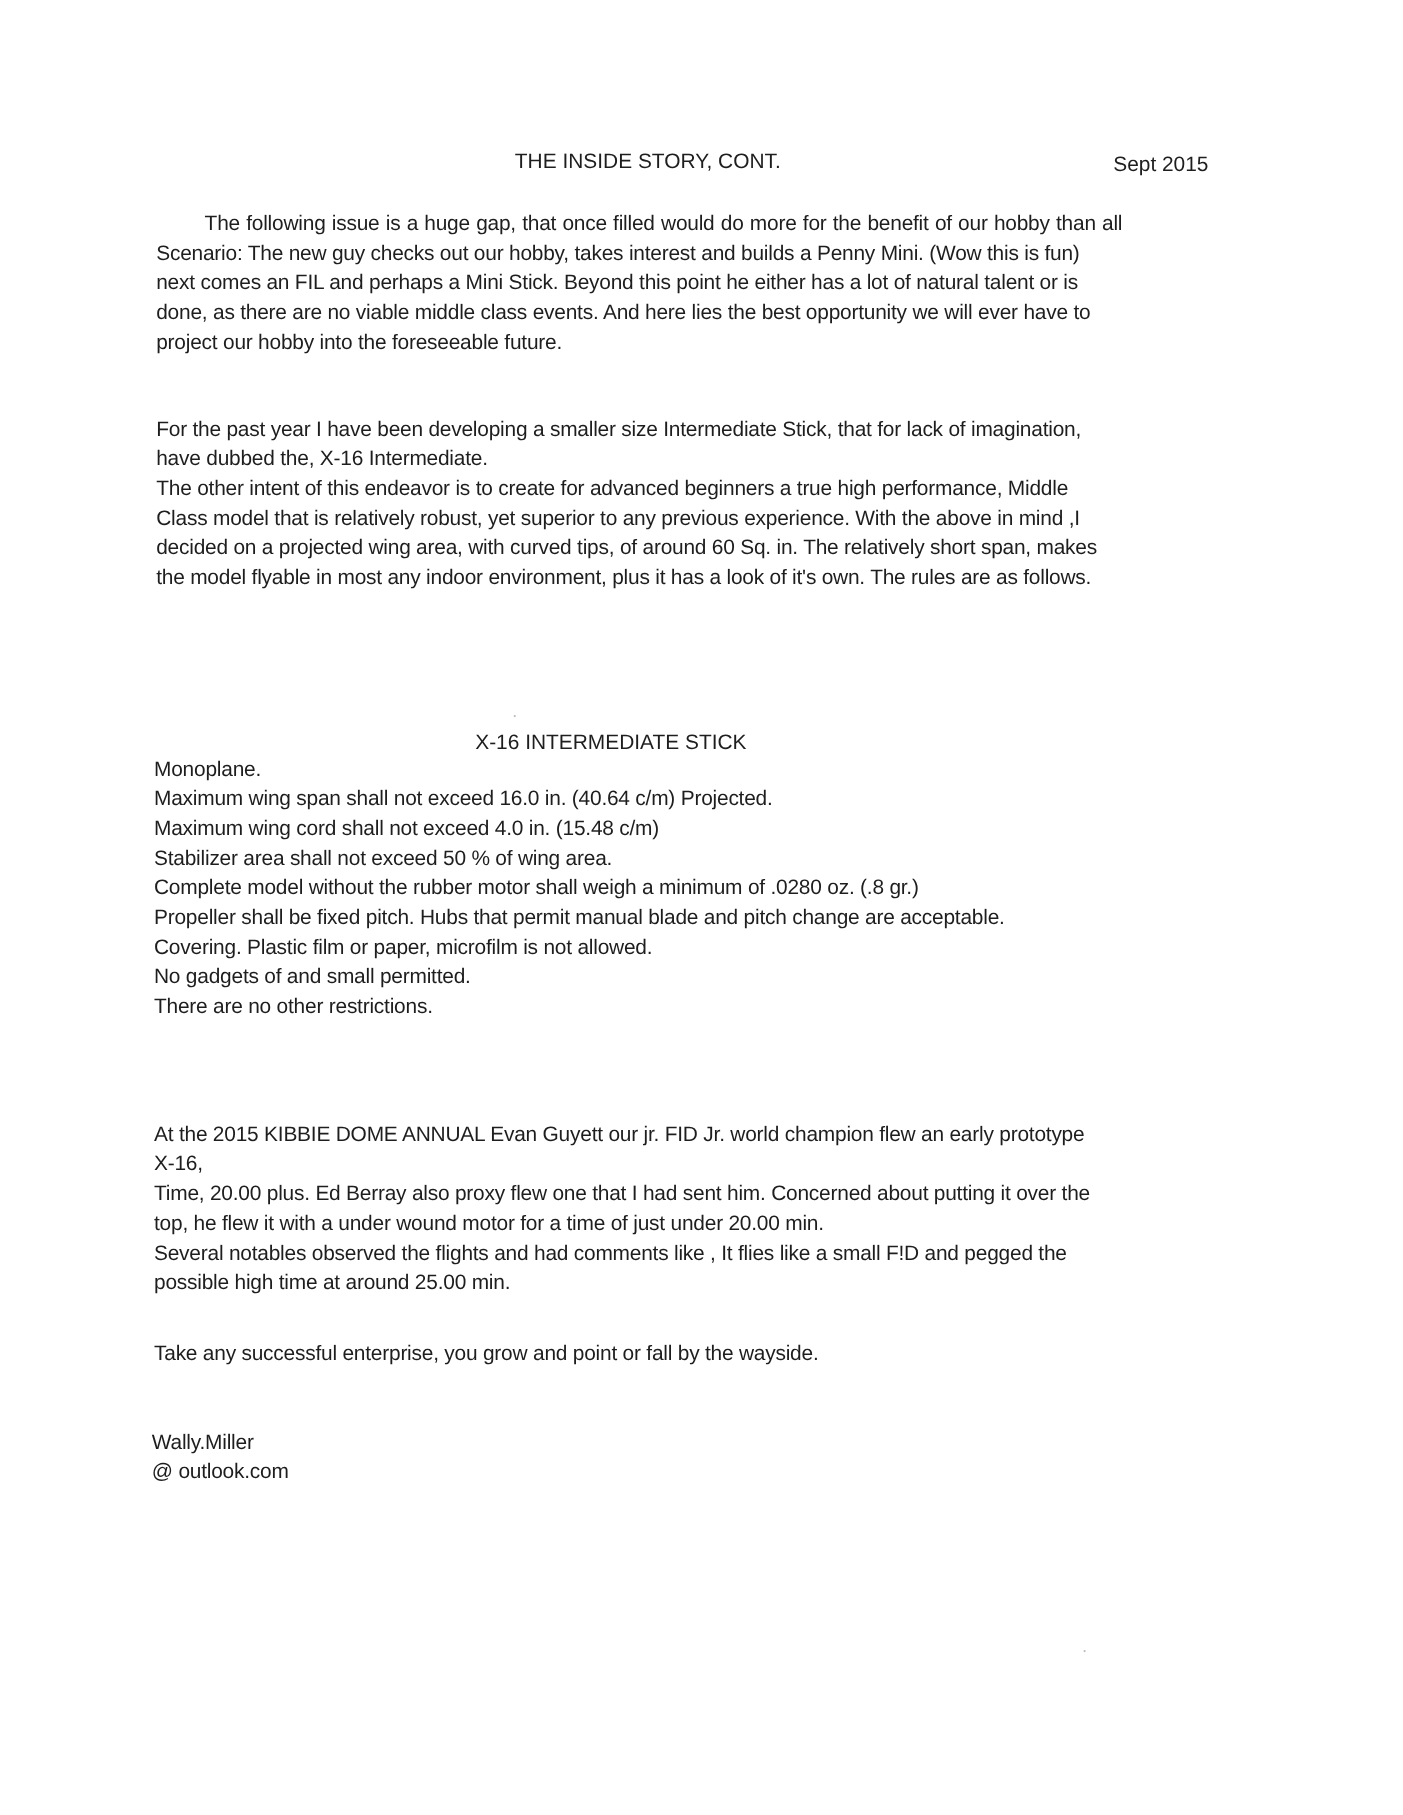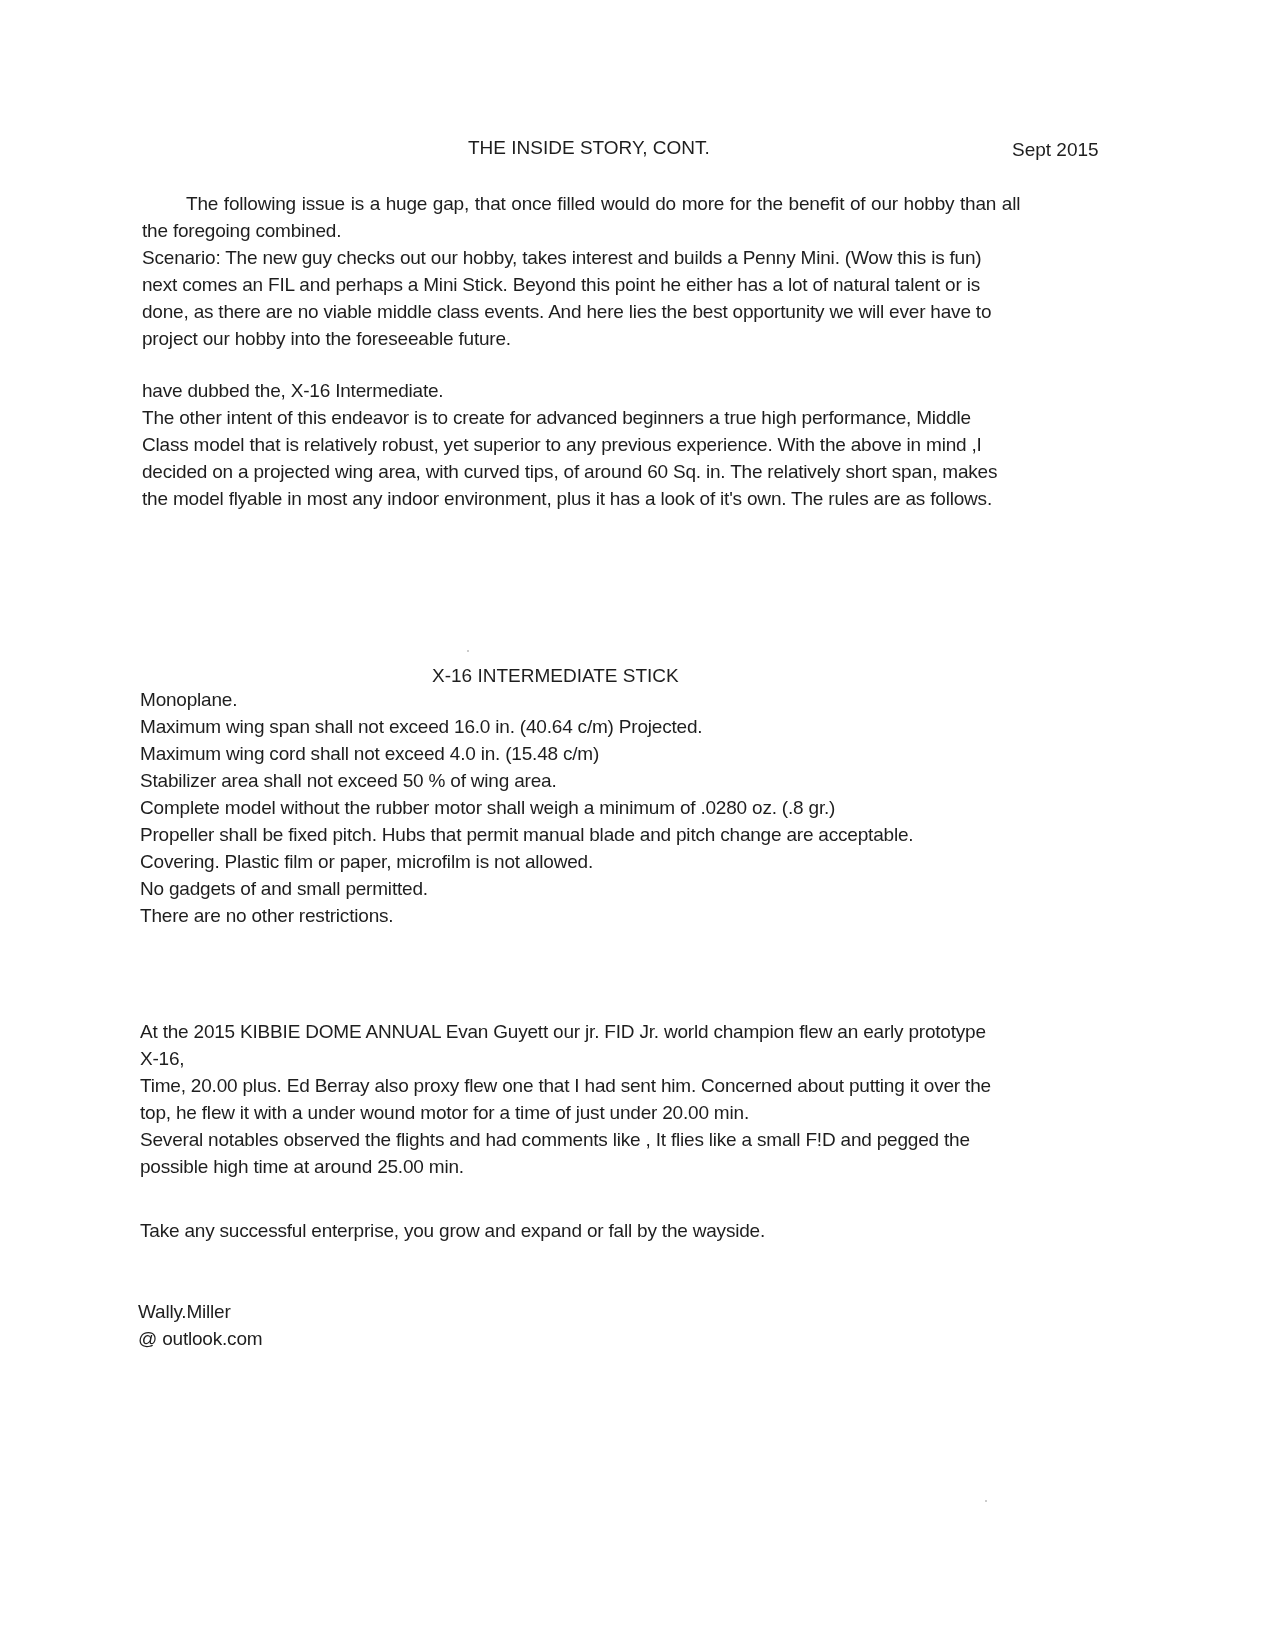--- a/index.html
+++ b/index.html
@@ -21,28 +21,28 @@
   .dot{position:absolute;width:2px;height:2px;background:#bbb;border-radius:1px;}
 </style>
 </head>
 <body>
 
 <div id="title" class="abs">THE INSIDE STORY, CONT.</div>
 <div id="date" class="abs">Sept 2015</div>
 
 <div id="p1" class="p">
   <span class="line" style="word-spacing:0.6px;margin-left:44px;"> The following issue is a huge gap, that once filled would do more for the benefit of our hobby than all</span>
-  <span class="line">the foregoing combined.</span>
   <span class="line">Scenario: The new guy checks out our hobby, takes interest and builds a Penny Mini. (Wow this is fun)</span>
   <span class="line">next comes an FIL and perhaps a Mini Stick. Beyond this point he either has a lot of natural talent or  is</span>
   <span class="line">done, as there are no viable middle class events. And here lies the best opportunity we will ever have to</span>
   <span class="line">project our hobby into the foreseeable future.</span>
 </div>
 
 <div id="p2" class="p">
+  <span class="line">For the past year I have been developing a smaller size Intermediate Stick, that for lack of imagination,</span>
   <span class="line">have dubbed the, X-16 Intermediate.</span>
   <span class="line">The other intent of this endeavor is to create for advanced beginners a true high performance, Middle</span>
   <span class="line">Class model that is relatively robust, yet superior to any previous experience. With the above in mind ,I</span>
   <span class="line">decided on a projected wing area, with curved tips, of around 60 Sq. in. The relatively short span, makes</span>
   <span class="line">the model flyable in most any indoor environment, plus it has a look of it's own. The rules are as follows.</span>
 </div>
 
 <div id="heading2" class="abs">X-16 INTERMEDIATE STICK</div>
 
 <div id="rules" class="p">
@@ -60,21 +60,21 @@
 <div id="p3" class="p">
   <span class="line">At the 2015 KIBBIE DOME ANNUAL  Evan Guyett our jr. FID Jr. world champion flew an early prototype</span>
   <span class="line">X-16,</span>
   <span class="line">Time, 20.00 plus.  Ed Berray also proxy flew one that I had sent him. Concerned about putting it over the</span>
   <span class="line">top, he flew it with a under wound motor for a time of just under 20.00 min.</span>
   <span class="line">Several notables observed the flights and had comments like , It flies like a small F!D and pegged the</span>
   <span class="line">possible high time at around 25.00 min.</span>
 </div>
 
 <div id="p4" class="p">
-  <span class="line">Take any successful enterprise, you grow and expand or fall by the wayside.</span>
+  <span class="line">Take any successful enterprise, you grow and point or fall by the wayside.</span>
 </div>
 
 <div id="sig" class="p">
   <span class="line">Wally.Miller</span>
   <span class="line">@ outlook.com</span>
 </div>
 
 <div class="dot" style="left:467px;top:650px;"></div>
 <div class="dot" style="left:985px;top:1500px;"></div>
 

